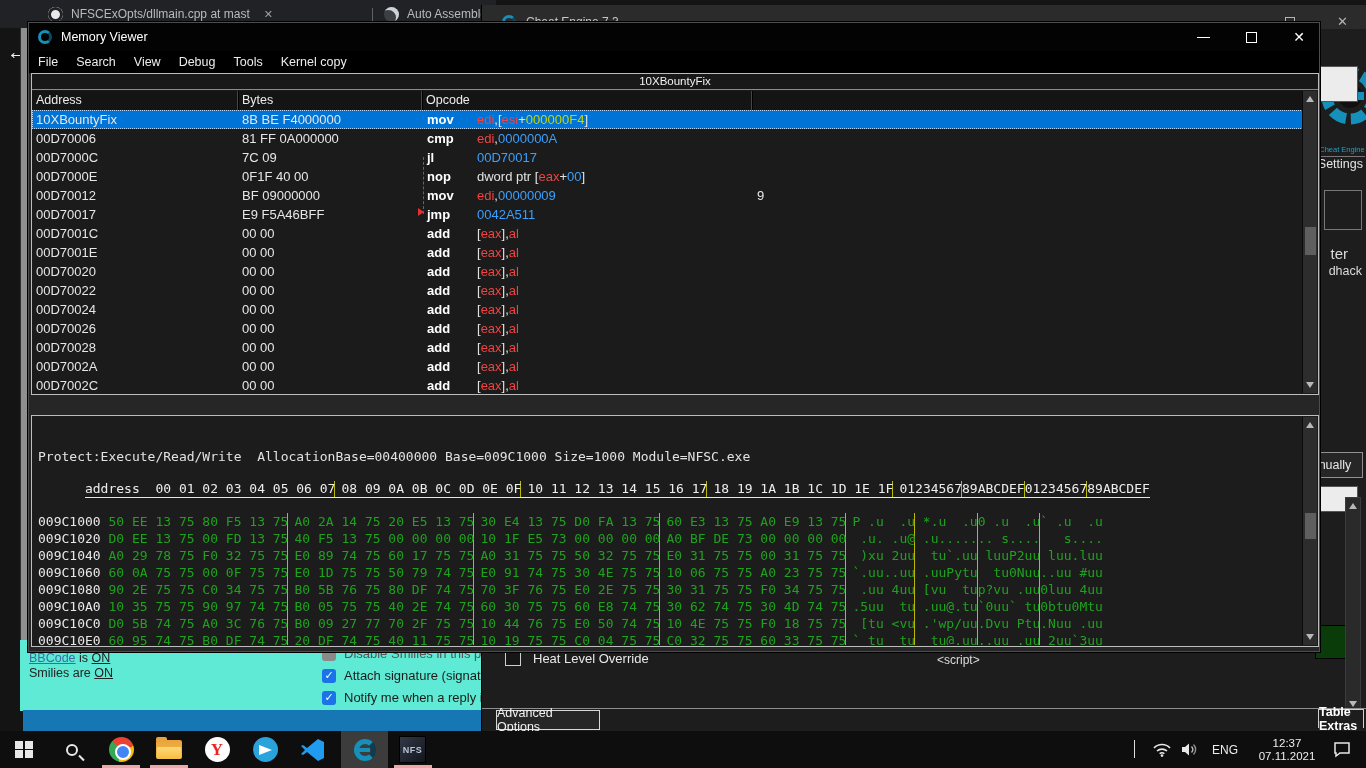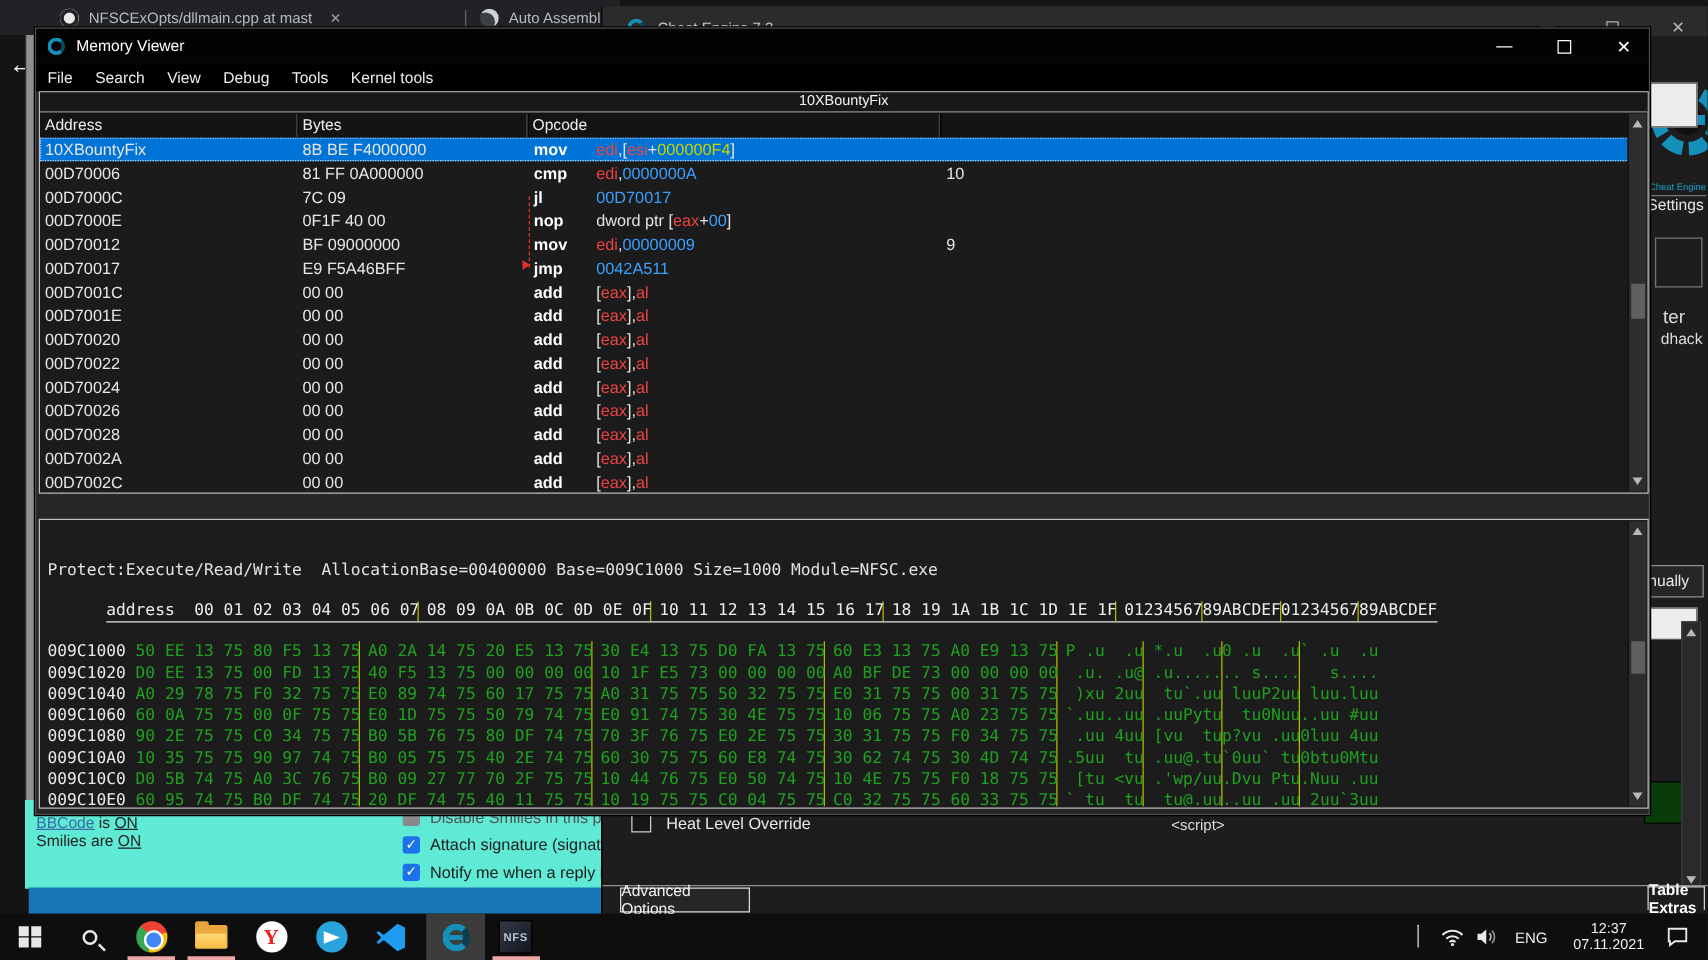--- a/index.html
+++ b/index.html
@@ -217,21 +217,21 @@
       <span class="wc-max"></span>
       <span class="wc-close">✕</span>
     </span>
   </div>
   <div id="mv-menubar">
       <span class="mitem">File</span>
       <span class="mitem">Search</span>
       <span class="mitem">View</span>
       <span class="mitem">Debug</span>
       <span class="mitem">Tools</span>
-      <span class="mitem">Kernel tools</span>
+      <span class="mitem">Kernel copy</span>
     </div>
 
   <div id="disasm">
     <div id="disasm-caption">10XBountyFix</div>
     <div id="disasm-header">
       <span class="hcell c0">Address</span>
       <span class="hcell c1">Bytes</span>
       <span class="hcell c2">Opcode</span>
       <span class="hcell c4"></span>
     </div>
@@ -247,21 +247,20 @@
           </span>
           <span class="dcol dcomment"></span>
         </div>
         <div class="drow">
           <span class="dcol daddr">00D70006</span>
           <span class="dcol dbytes">81 FF 0A000000</span>
           <span class="dcol dop">
             <span class="mn">cmp</span>
             <span class="ops"><span class="c-reg">edi</span><span class="c-txt">,</span><span class="c-num">0000000A</span></span>
           </span>
-          <span class="dcol dcomment">10</span>
         </div>
         <div class="drow">
           <span class="dcol daddr">00D7000C</span>
           <span class="dcol dbytes">7C 09</span>
           <span class="dcol dop">
             <span class="mn">jl</span>
             <span class="ops"><span class="c-num">00D70017</span></span>
           </span>
           <span class="dcol dcomment"></span>
         </div>

